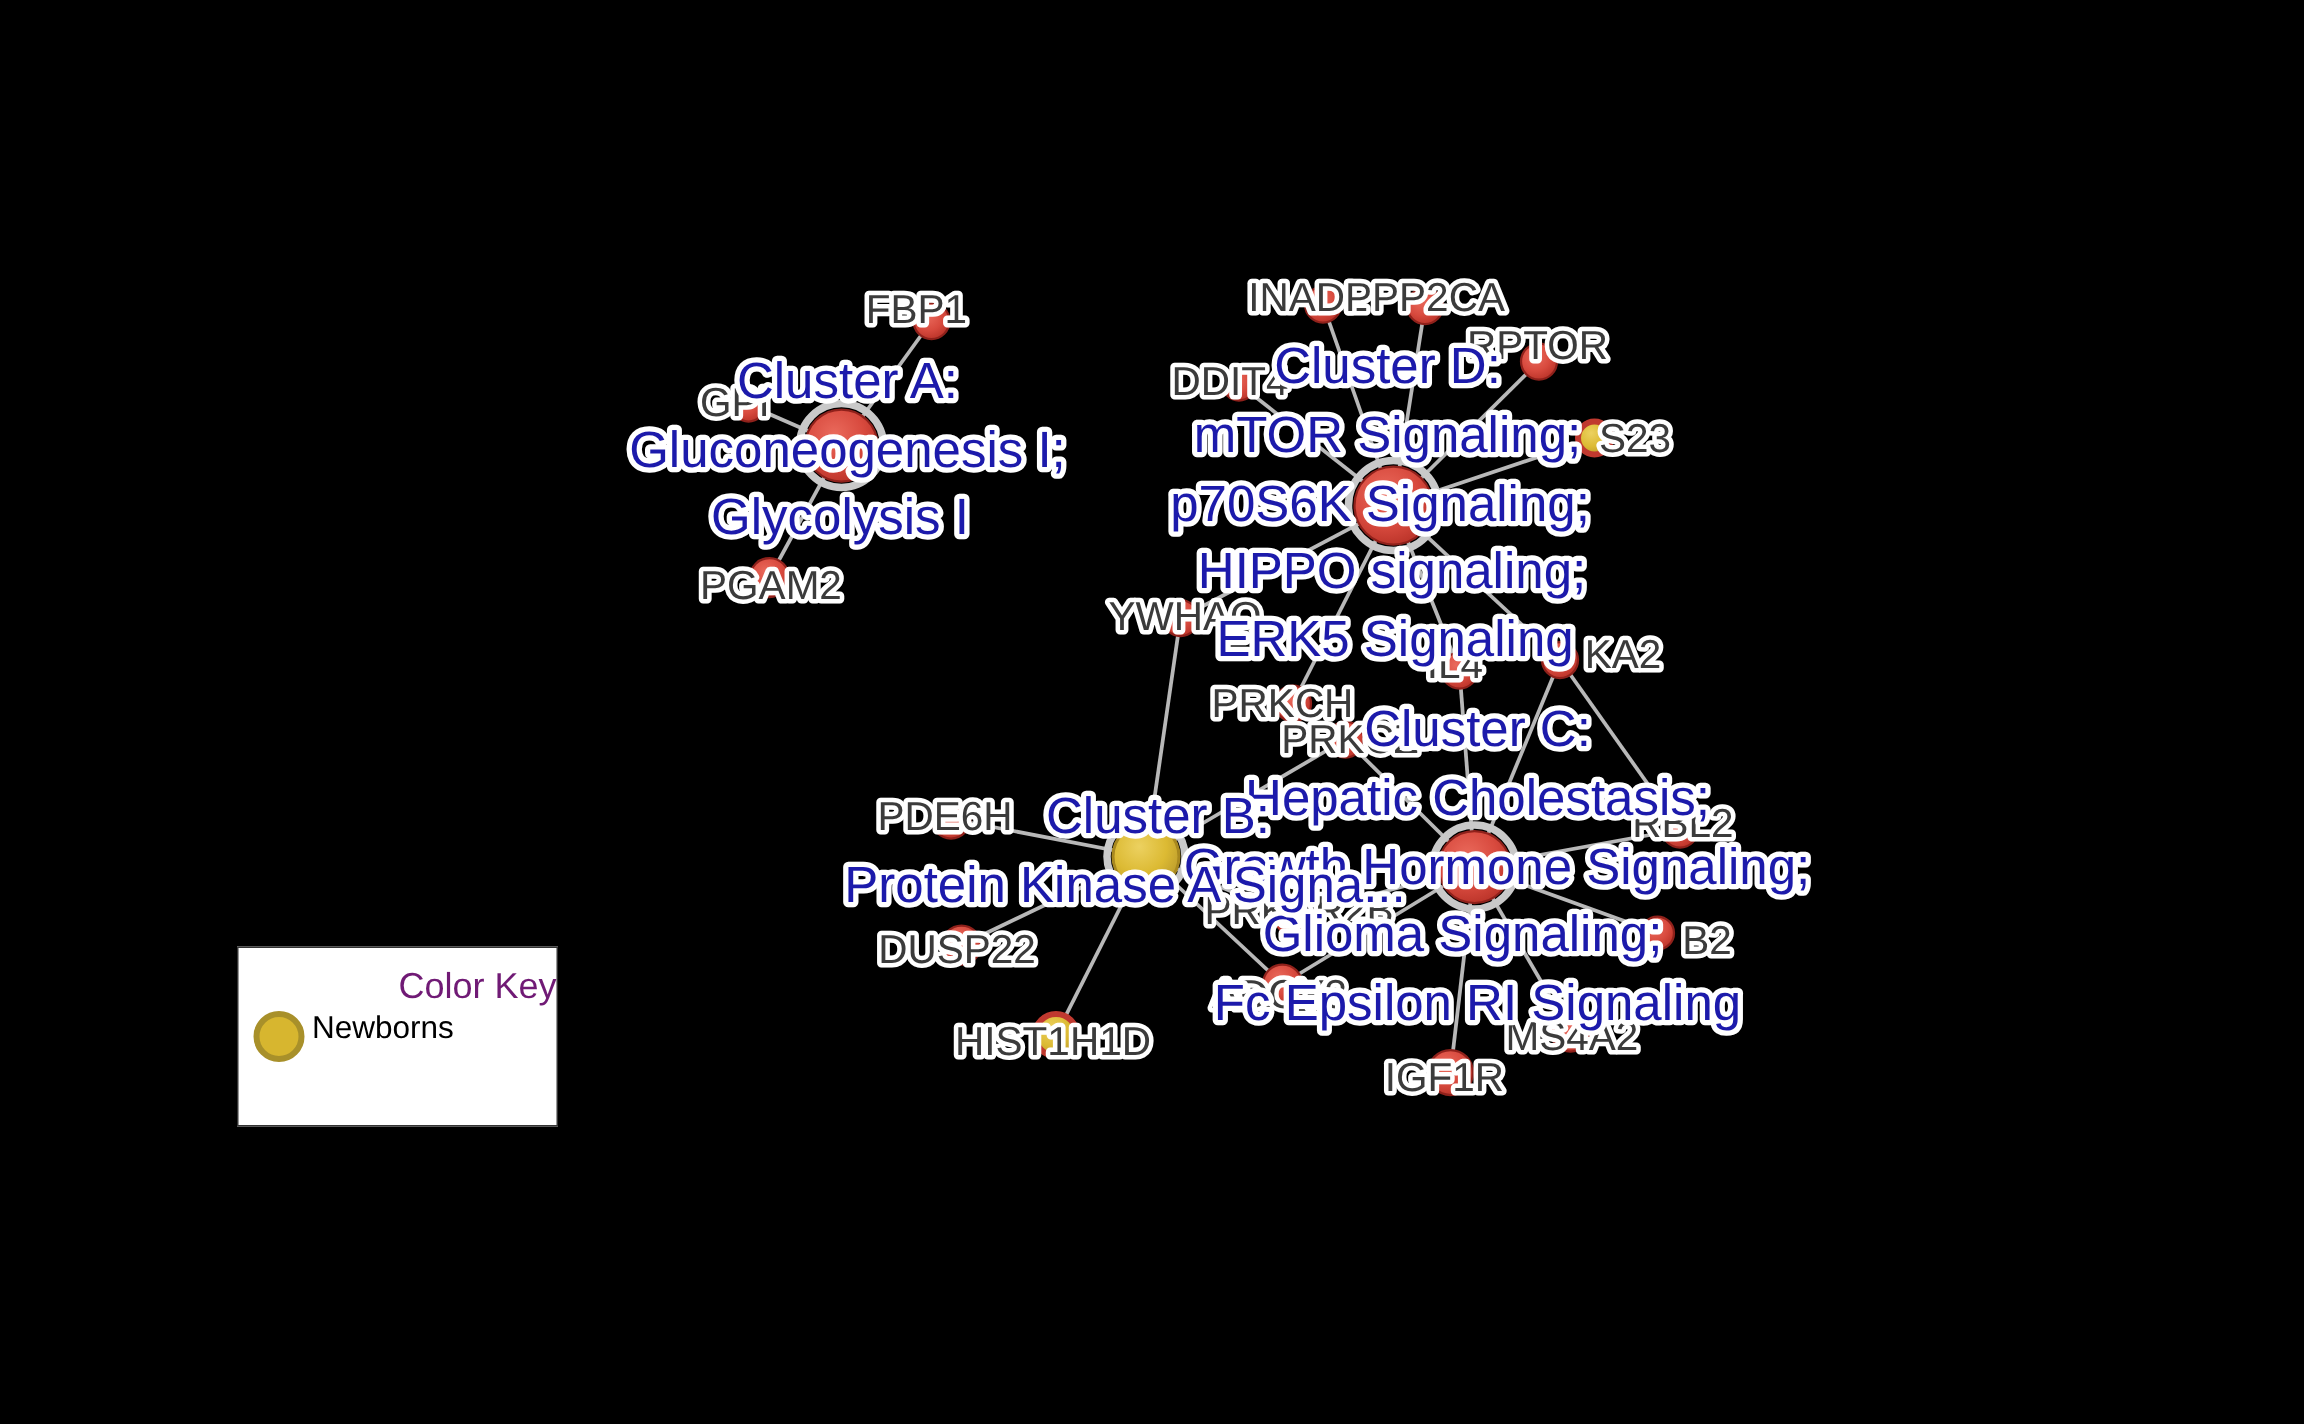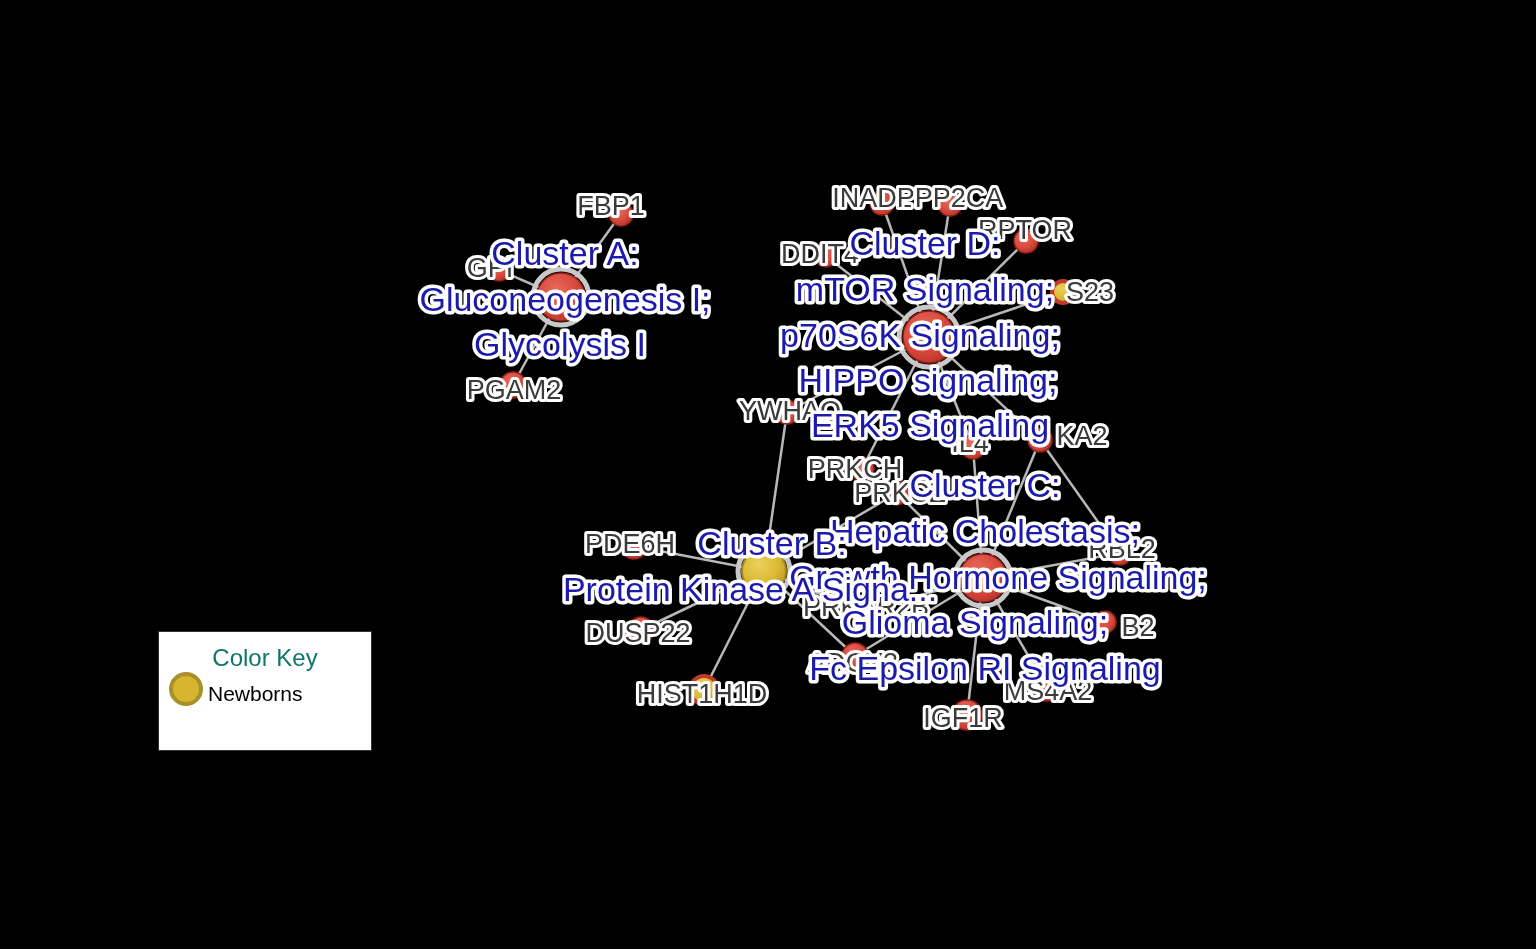--- a/index.html
+++ b/index.html
@@ -5,22 +5,22 @@
   html,body{margin:0;padding:0;background:#000;width:1536px;height:949px;overflow:hidden;
             font-family:"Liberation Sans",sans-serif;position:relative;}
   svg{position:absolute;left:0;top:0;}
   .edge{stroke-width:2.5px;fill:none;}
   .gene-label{font-family:"Liberation Sans",sans-serif;font-size:27px;
               stroke-width:6px;paint-order:stroke;stroke-linejoin:round;text-anchor:middle;}
   .cluster-label{font-family:"Liberation Sans",sans-serif;font-size:34px;
               stroke-width:7px;paint-order:stroke;stroke-linejoin:round;text-anchor:middle;}
   .legend{position:absolute;left:158px;top:631px;width:212px;height:118px;background:#fff;
           border:1px solid #333;z-index:5;}
-  .legend-title{text-align:center;font-size:24px;color:#0f766e;margin-top:12px;}
-  .legend-entry{display:flex;align-items:flex-end;margin:2px 0 0 10px;height:32px;}
+  .legend-title{text-align:right;font-size:24px;color:#701a75;margin-top:12px;}
+  .legend-entry{display:flex;align-items:flex-start;margin:2px 0 0 10px;height:32px;}
   .legend-swatch{width:26px;height:26px;border-radius:50%;border-width:4px;border-style:solid;
                  flex:0 0 auto;margin-right:5px;}
   .legend-label{font-size:21px;color:#000;white-space:nowrap;}
 </style>
 </head>
 <body>
 
 <svg id="graph" width="1536" height="949" viewBox="0 0 1536 949">
   <defs>
     <radialGradient id="gradRed" cx="40%" cy="35%" r="75%">

